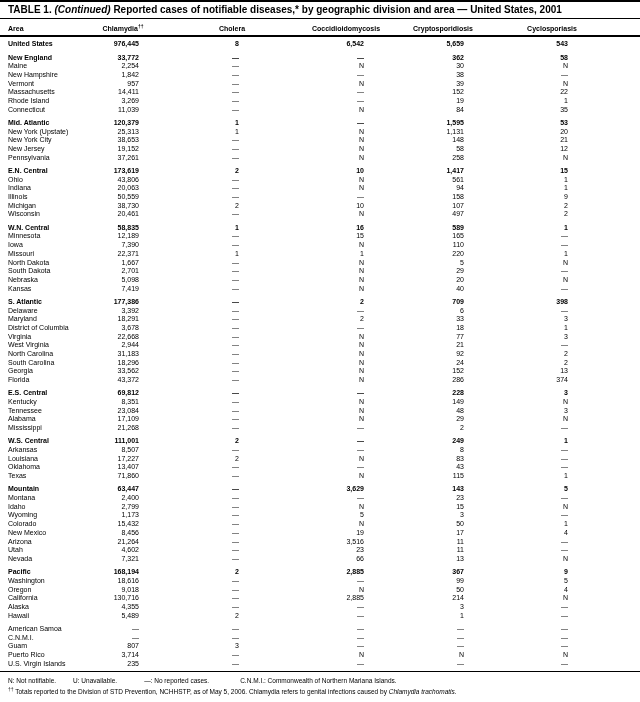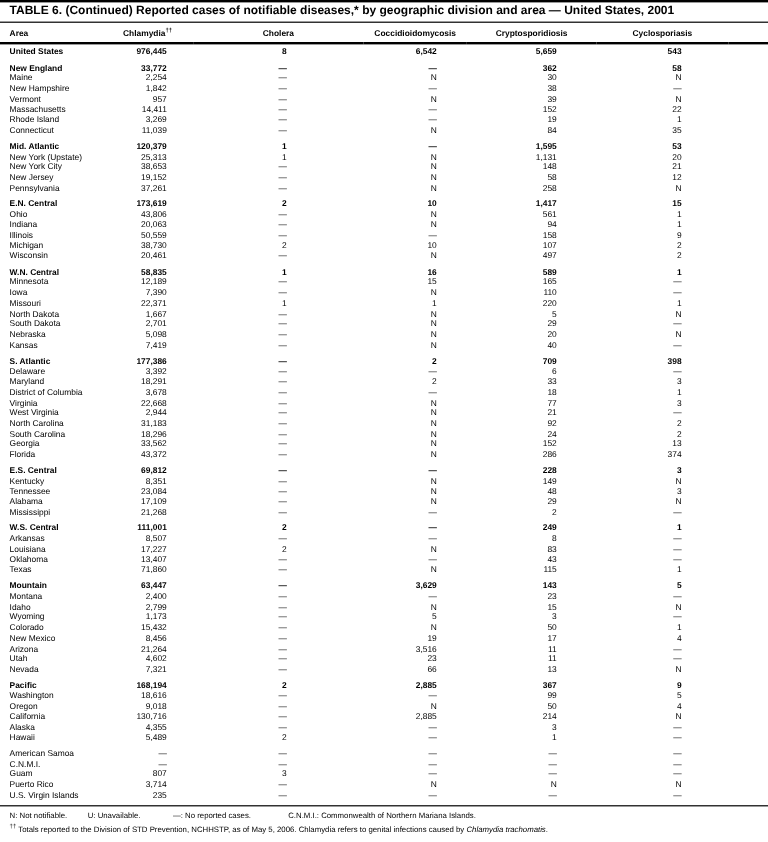--- a/index.html
+++ b/index.html
@@ -15,21 +15,21 @@
   .rule { width: 100%; background: #000; }
   .rule-top { height: 2px; }
   .rule-thin { height: 1px; }
   .title {
     font-size: 10px;
     font-weight: bold;
     line-height: 12px;
     padding: 2px 8px 2px 8px;
     white-space: nowrap;
   }
-  .title .cont { }
+  .title .cont { font-style: italic; }
   table {
     width: 640px;
     border-collapse: collapse;
     table-layout: fixed;
   }
   thead th {
     font-size: 7px;
     font-weight: bold;
     text-align: center;
     vertical-align: bottom;
@@ -71,21 +71,21 @@
   .fn-line2 { line-height: 9.5px; white-space: nowrap; }
   .fn-line2 sup { font-size: 5px; }
   .fn-line2 .species { font-style: italic; }
 </style>
 </head>
 <body>
 
 <div class="page">
   <div class="rule rule-top"></div>
 
-  <div class="title"><span>TABLE 6.</span> <span class="cont">(Continued)</span> <span>Reported cases of notifiable diseases,* by geographic division and area — United States, 2001</span></div>
+  <div class="title"><span>TABLE 1.</span> <span class="cont">(Continued)</span> <span>Reported cases of notifiable diseases,* by geographic division and area — United States, 2001</span></div>
 
   <div class="rule rule-thin"></div>
 
   <table>
     <colgroup>
       <col style="width:85px">
       <col style="width:76px">
       <col style="width:142px">
       <col style="width:86px">
       <col style="width:108px">

